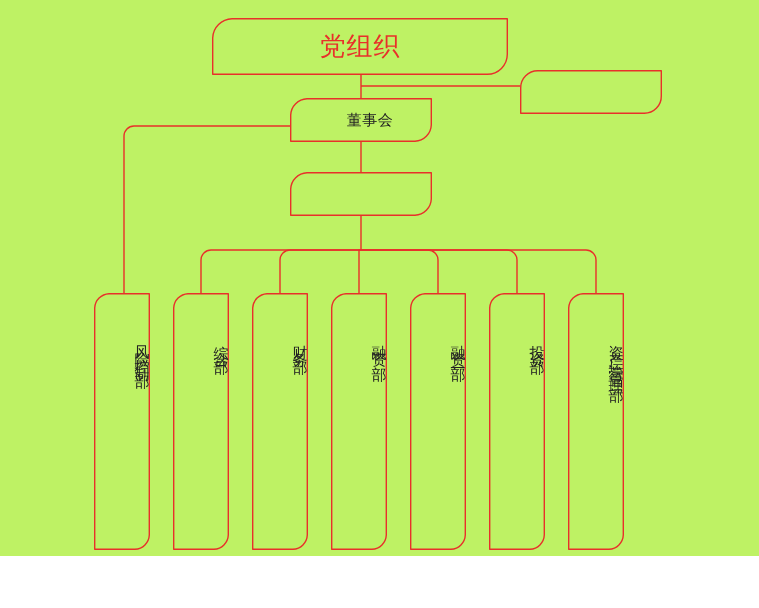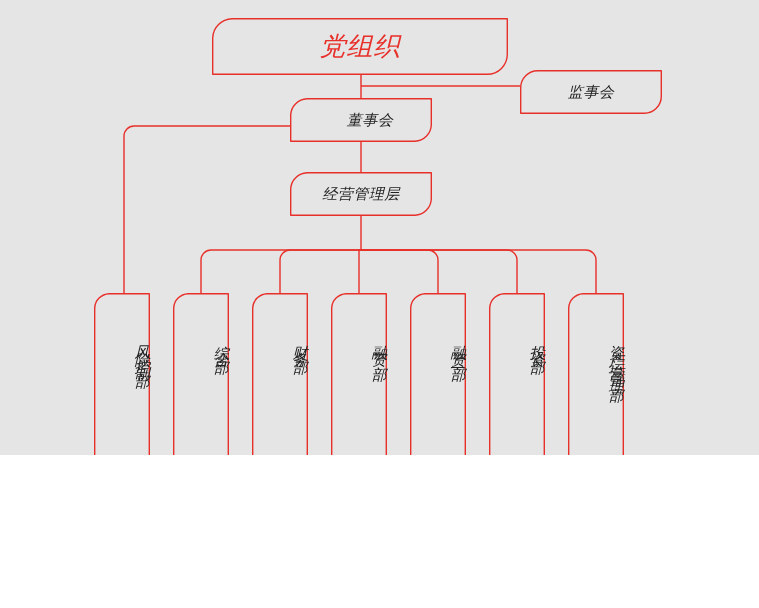--- a/index.html
+++ b/index.html
@@ -6,24 +6,23 @@
     margin: 0;
     padding: 0;
     background: #ffffff;
   }
   body {
     font-family: "Liberation Sans", "DejaVu Sans", sans-serif;
   }
   #org-chart {
     position: relative;
     width: 759px;
-    height: 455px;
-    background: #e5e5e5;
+    height: 556px;
+    background: #bef264;
     overflow: hidden;
-    font-style: italic;
   }
   #chart-svg {
     position: absolute;
     left: 0;
     top: 0;
     width: 759px;
     height: 608px;
   }
   .node-label {
     position: absolute;
@@ -91,25 +90,23 @@
       <path d="M 267,293.7 A 15,15 0 0 0 252.7,308 L 252.7,549.3 L 293,549.3 A 15,15 0 0 0 307.3,535 L 307.3,293.7 Z"></path>
       <path d="M 346,293.7 A 15,15 0 0 0 331.7,308 L 331.7,549.3 L 372,549.3 A 15,15 0 0 0 386.3,535 L 386.3,293.7 Z"></path>
       <path d="M 425,293.7 A 15,15 0 0 0 410.7,308 L 410.7,549.3 L 451,549.3 A 15,15 0 0 0 465.3,535 L 465.3,293.7 Z"></path>
       <path d="M 504,293.7 A 15,15 0 0 0 489.7,308 L 489.7,549.3 L 530,549.3 A 15,15 0 0 0 544.3,535 L 544.3,293.7 Z"></path>
       <path d="M 583,293.7 A 15,15 0 0 0 568.7,308 L 568.7,549.3 L 609,549.3 A 15,15 0 0 0 623.3,535 L 623.3,293.7 Z"></path>
     </g>
   </svg>
 
   <div class="node-label label-root" style="left:212px; top:18px; width:296px; height:57px; display:flex; align-items:center; justify-content:center;">党组织</div>
 
-  <div class="node-label label-h" style="left:520px; top:70px; width:142px; height:44px; display:flex; align-items:center; justify-content:center;">监事会</div>
 
   <div class="node-label label-h" style="left:299px; top:98px; width:142px; height:44px; display:flex; align-items:center; justify-content:center;">董事会</div>
 
-  <div class="node-label label-h" style="left:290px; top:172px; width:142px; height:44px; display:flex; align-items:center; justify-content:center;">经营管理层</div>
 
   <div class="node-label label-v" style="left:94px; top:333px; width:56px; display:flex; justify-content:center;">风险控制部</div>
 
   <div class="node-label label-v" style="left:173px; top:333px; width:56px; display:flex; justify-content:center;">综合部</div>
 
   <div class="node-label label-v" style="left:252px; top:333px; width:56px; display:flex; justify-content:center;">财务部</div>
 
   <div class="node-label label-v" style="left:331px; top:333px; width:56px; display:flex; justify-content:center;">融资一部</div>
 
   <div class="node-label label-v" style="left:410px; top:333px; width:56px; display:flex; justify-content:center;">融资二部</div>

